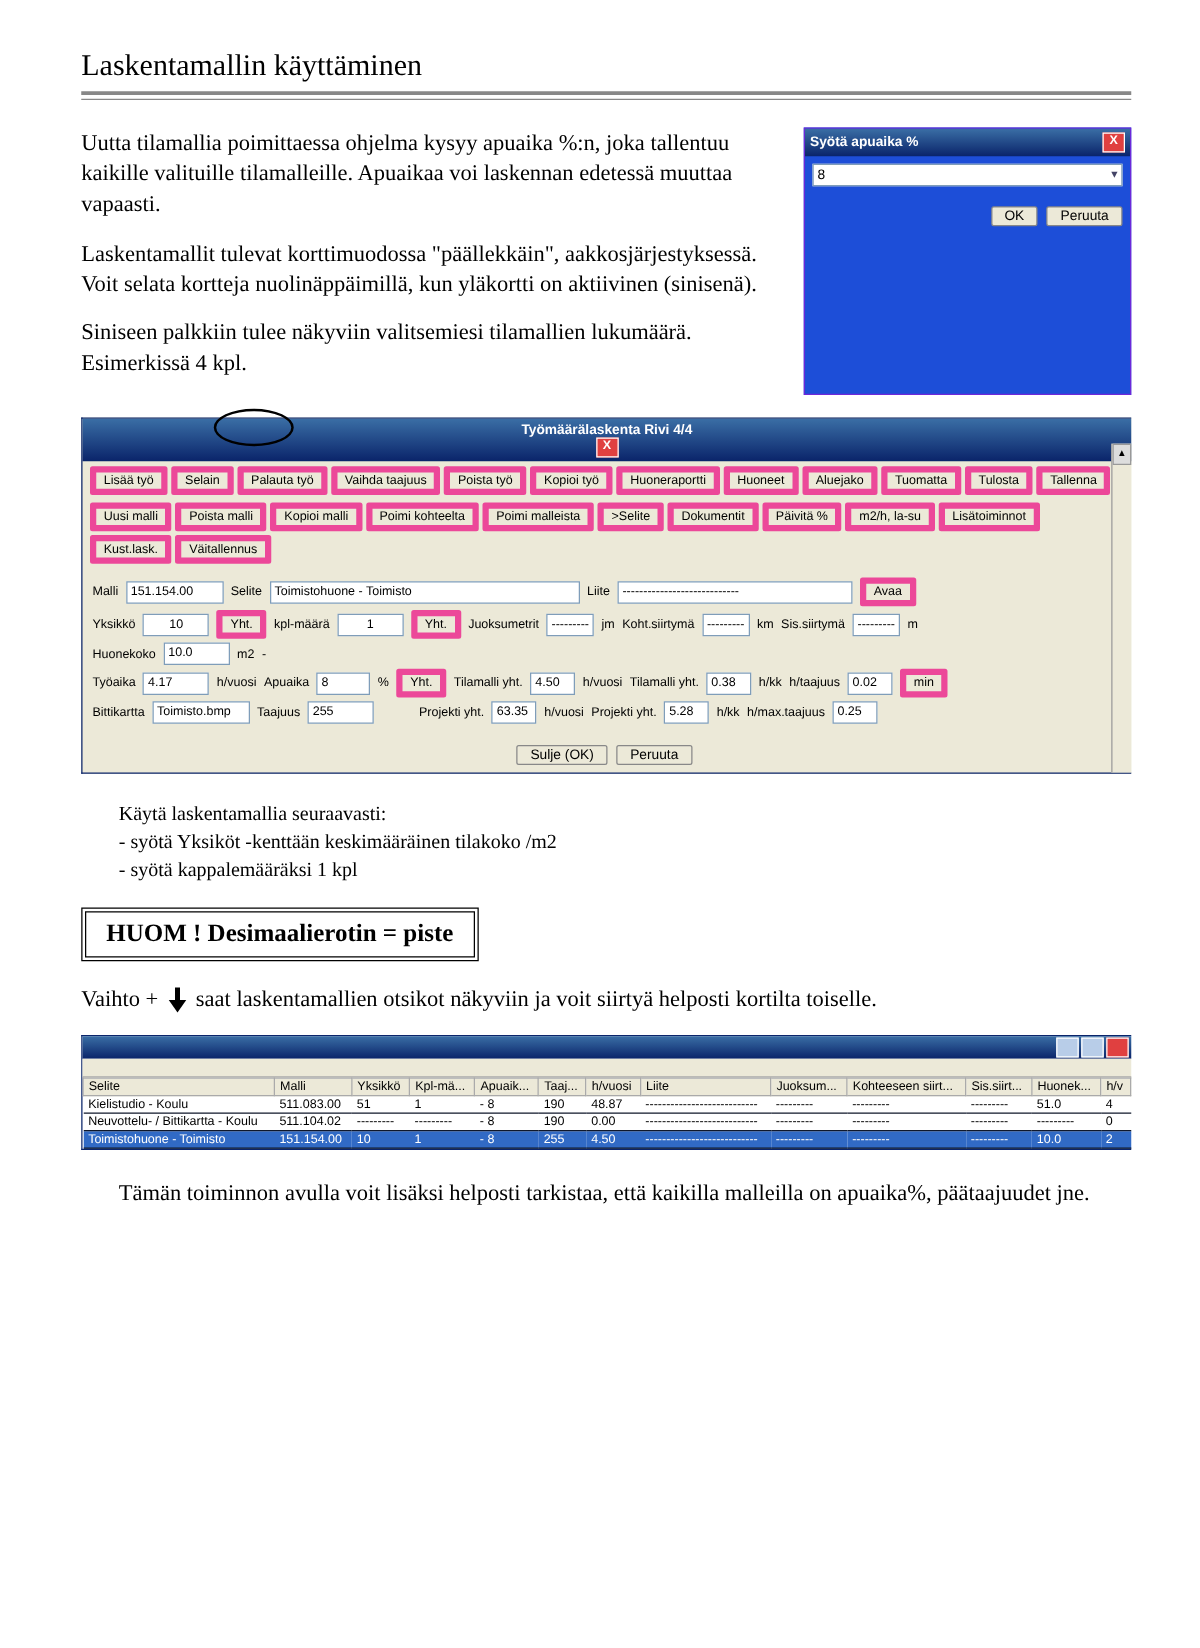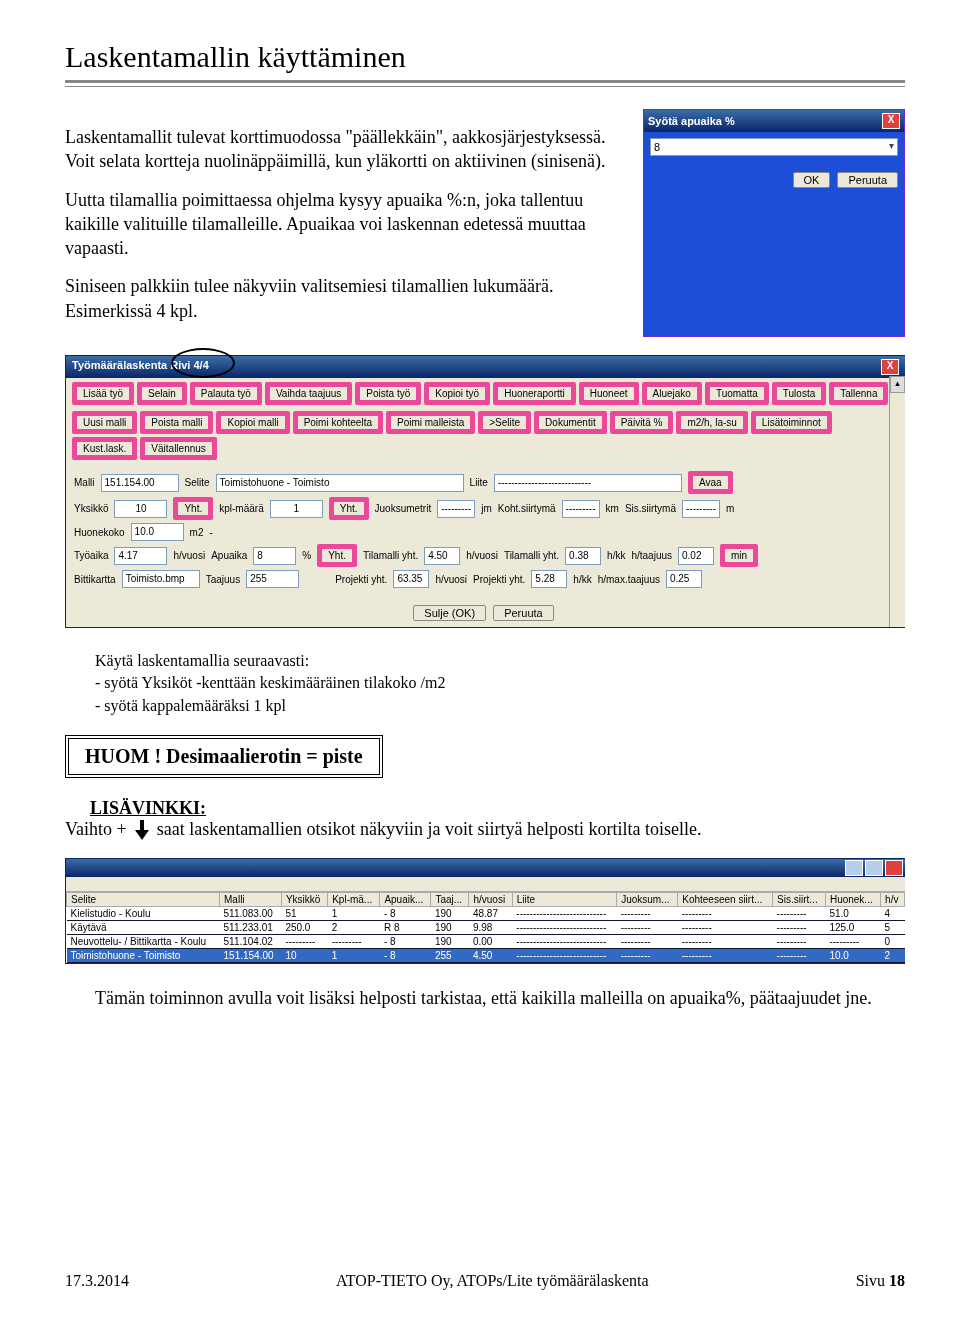--- a/index.html
+++ b/index.html
@@ -9,21 +9,21 @@
     color: #000;
     width: 960px;
   }
   .page {
     padding: 40px 55px 30px 65px;
     box-sizing: border-box;
     min-height: 1318px;
     position: relative;
   }
   h1 {
-    font-size: 30px;
+    font-size: 24px;
     font-weight: normal;
     margin: 0 0 6px 0;
   }
   .rule {
     border: none;
     border-top: 3px solid #888;
     border-bottom: 1px solid #888;
     height: 3px;
     margin: 0 0 22px 0;
   }
@@ -93,21 +93,22 @@
     background: #ece9d8;
     position: relative;
   }
   .win-title {
     background: linear-gradient(#3a6ea5,#0a246a);
     color: #fff;
     padding: 3px 6px;
     font-weight: bold;
     display:flex;
     justify-content:space-between;
-    align-items:flex-start;
+    align-items:center;
+    flex-direction:column;
   }
   .circle-mark{
     position:absolute; top:-8px; left:105px;
     width:60px; height:26px;
     border:2px solid #000;
     border-radius:50%;
     pointer-events:none;
   }
   .toolbar-row { display:flex; flex-wrap:wrap; gap:3px; padding:4px 6px 2px 6px; }
   .tbtn {
@@ -185,22 +186,22 @@
 </style>
 </head>
 <body>
 
 <div class="page">
   <h1>Laskentamallin käyttäminen</h1>
   <hr class="rule">
 
   <div class="intro-row">
     <div class="intro-text">
+      <p class="para">Uutta tilamallia poimittaessa ohjelma kysyy apuaika %:n, joka tallentuu kaikille valituille tilamalleille. Apuaikaa voi laskennan edetessä muuttaa vapaasti.</p>
       <p class="para mt">Laskentamallit tulevat korttimuodossa "päällekkäin", aakkosjärjestyksessä. Voit selata kortteja nuolinäppäimillä, kun yläkortti on aktiivinen (sinisenä).</p>
-      <p class="para">Uutta tilamallia poimittaessa ohjelma kysyy apuaika %:n, joka tallentuu kaikille valituille tilamalleille. Apuaikaa voi laskennan edetessä muuttaa vapaasti.</p>
       <p class="para">Siniseen palkkiin tulee näkyviin valitsemiesi tilamallien lukumäärä. Esimerkissä 4 kpl.</p>
     </div>
 
     <div class="dlg">
       <div class="dlg-title">
         <span>Syötä apuaika %</span>
         <span class="close-x">X</span>
       </div>
       <div class="dlg-body">
         <div class="dlg-input">8</div>
@@ -329,21 +330,20 @@
   </div>
 
   <div class="body-text" style="margin-left:30px;">
     <div>Käytä laskentamallia seuraavasti:</div>
     <div>- syötä Yksiköt -kenttään keskimääräinen tilakoko /m2</div>
     <div>- syötä kappalemääräksi 1 kpl</div>
   </div>
 
   <div class="huom">HUOM ! Desimaalierotin = piste</div>
 
-  <div class="lisav-head">LISÄVINKKI:</div>
   <div class="lisav-line">
     <span>Vaihto +</span>
     <span class="down-arrow"></span>
     <span>saat laskentamallien otsikot näkyviin ja voit siirtyä helposti kortilta toiselle.</span>
   </div>
 
   
   <div class="listwin">
     <div class="listwin-title">
       <span class="winbtn"></span>
@@ -379,35 +379,20 @@
             <td>190</td>
             <td>48.87</td>
             <td>---------------------------</td>
             <td>---------</td>
             <td>---------</td>
             <td>---------</td>
             <td>51.0</td>
             <td>4</td>
           </tr>
           <tr>
-            <td>Käytävä</td>
-            <td>511.233.01</td>
-            <td>250.0</td>
-            <td>2</td>
-            <td>R 8</td>
-            <td>190</td>
-            <td>9.98</td>
-            <td>---------------------------</td>
-            <td>---------</td>
-            <td>---------</td>
-            <td>---------</td>
-            <td>125.0</td>
-            <td>5</td>
-          </tr>
-          <tr>
             <td>Neuvottelu- / Bittikartta - Koulu</td>
             <td>511.104.02</td>
             <td>---------</td>
             <td>---------</td>
             <td>- 8</td>
             <td>190</td>
             <td>0.00</td>
             <td>---------------------------</td>
             <td>---------</td>
             <td>---------</td>
@@ -429,18 +414,13 @@
             <td>---------</td>
             <td>10.0</td>
             <td>2</td>
           </tr>
         </tbody>
     </table>
   </div>
 
   <div class="final-text">Tämän toiminnon avulla voit lisäksi helposti tarkistaa, että kaikilla malleilla on apuaika%, päätaajuudet jne.</div>
 
-  <div class="footer">
-    <span>17.3.2014</span>
-    <span>ATOP-TIETO Oy, ATOPs/Lite työmäärälaskenta</span>
-    <span>Sivu <b>18</b></span>
-  </div>
 </div>
 
 </body></html>

